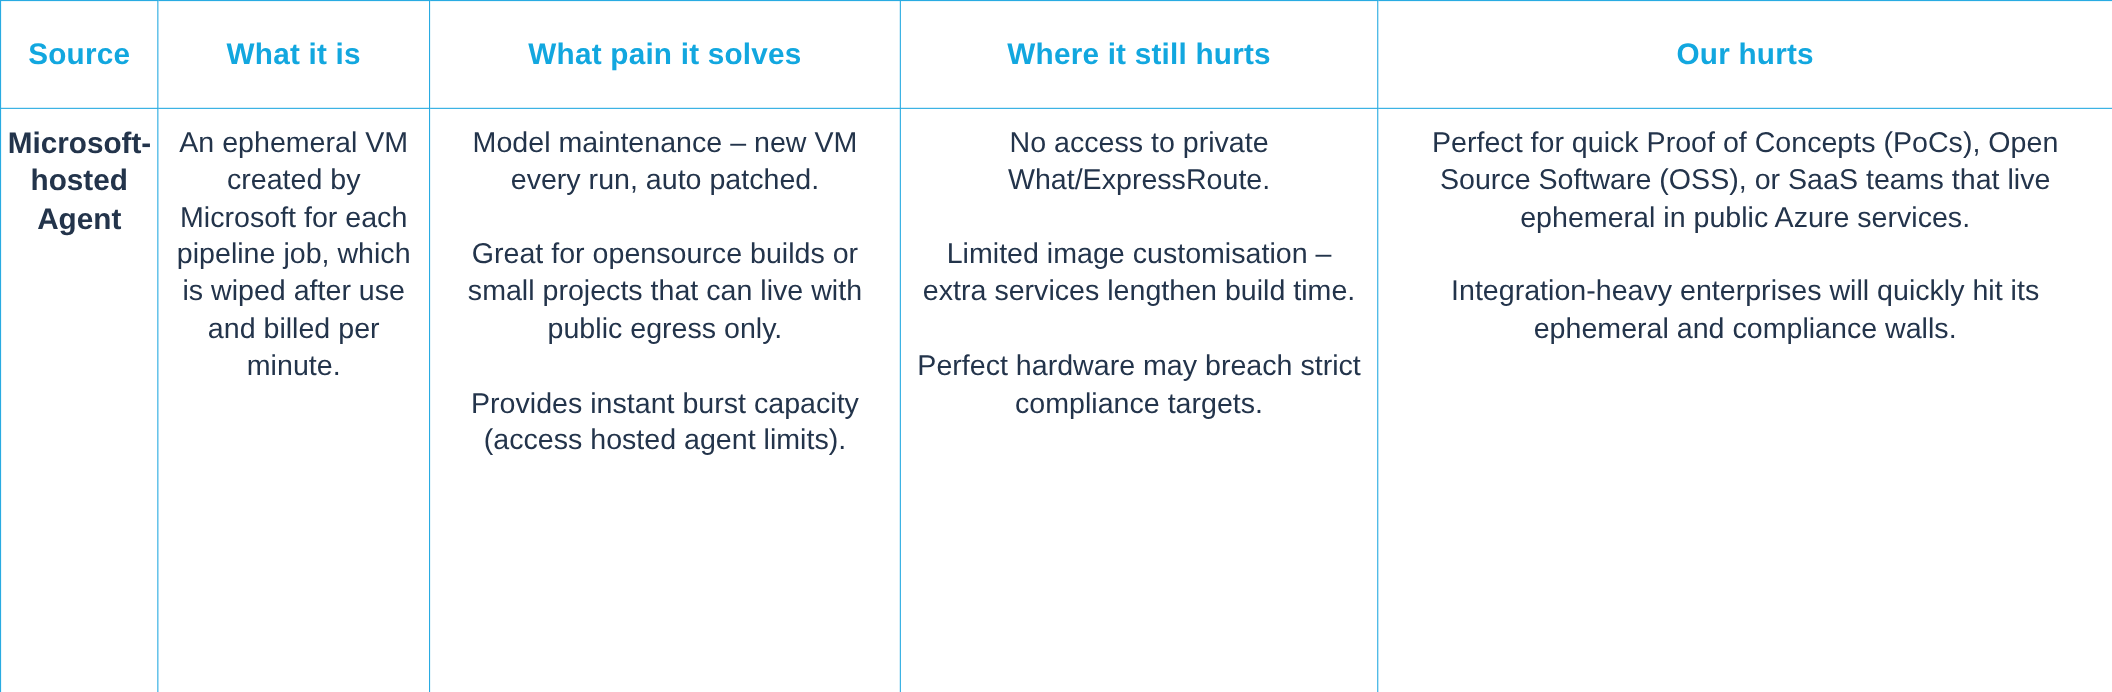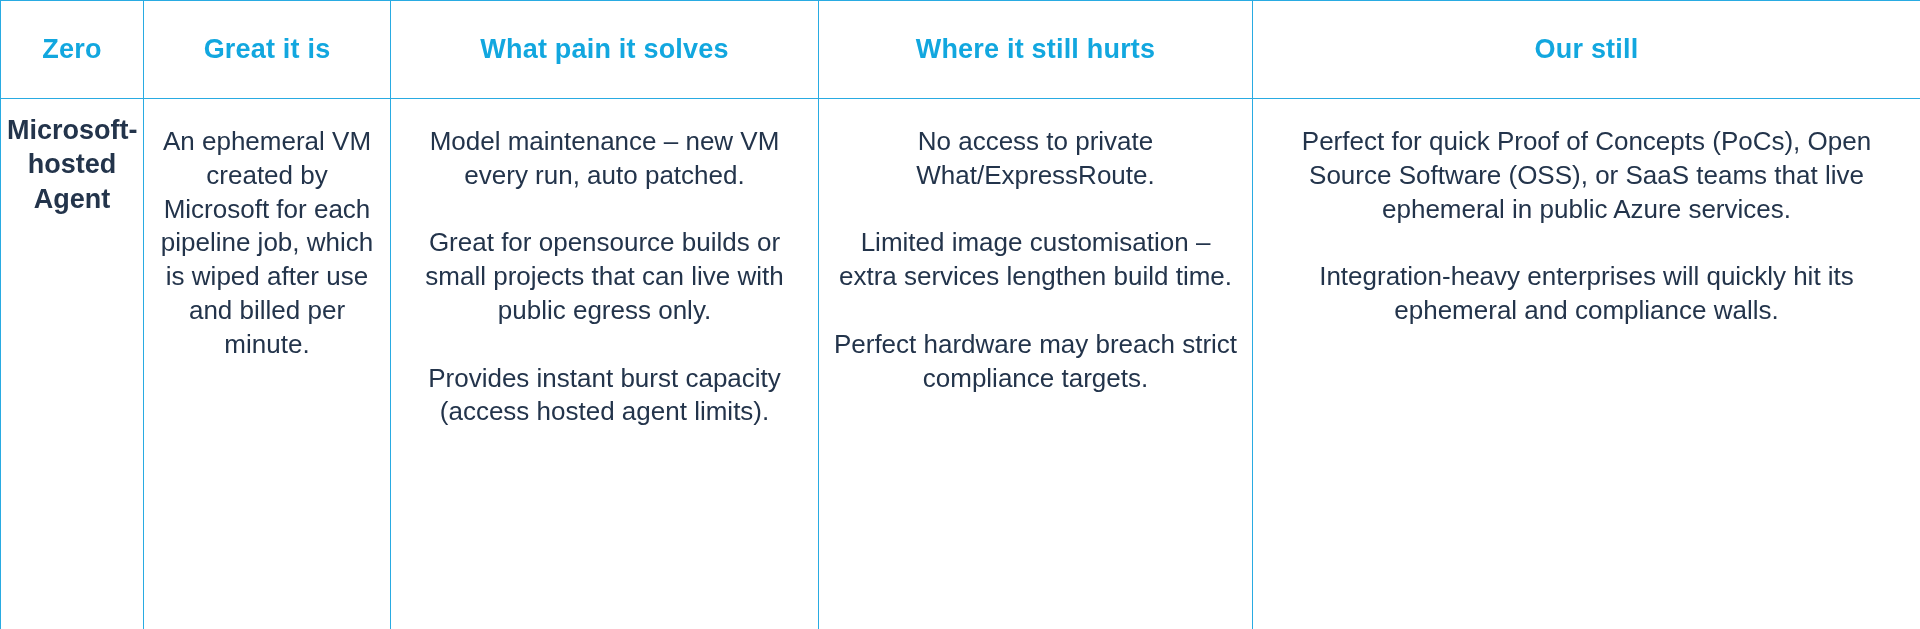--- a/index.html
+++ b/index.html
@@ -70,62 +70,62 @@
 
   .cell-inner.model {
     font-weight: 700;
     font-size: 27px;
     line-height: 1.27;
     padding-left: 6px;
     padding-right: 6px;
   }
 
   .cell-inner p {
-    margin: 12px 0 1.30em 0;
+    margin: 0 0 1.30em 0;
   }
   .cell-inner p:last-child {
     margin-bottom: 0;
   }
 </style>
 </head>
 <body>
 
 <table class="comparison-table">
   <colgroup>
     <col class="c-model">
     <col class="c-what">
     <col class="c-pain">
     <col class="c-hurts">
     <col class="c-take">
   </colgroup>
   <thead>
     <tr>
       <th>
         <div class="th-inner">
-          <span class="th-label">Zero</span>
+          <span class="th-label">Source</span>
         </div>
       </th>
       <th>
         <div class="th-inner">
-          <span class="th-label">Great it is</span>
+          <span class="th-label">What it is</span>
         </div>
       </th>
       <th>
         <div class="th-inner">
           <span class="th-label">What pain it solves</span>
         </div>
       </th>
       <th>
         <div class="th-inner">
           <span class="th-label">Where it still hurts</span>
         </div>
       </th>
       <th>
         <div class="th-inner">
-          <span class="th-label">Our still</span>
+          <span class="th-label">Our hurts</span>
         </div>
       </th>
     </tr>
   </thead>
   <tbody>
     <tr>
       <td>
         <div class="cell-inner model">Microsoft-hosted Agent</div>
       </td>
       <td>

